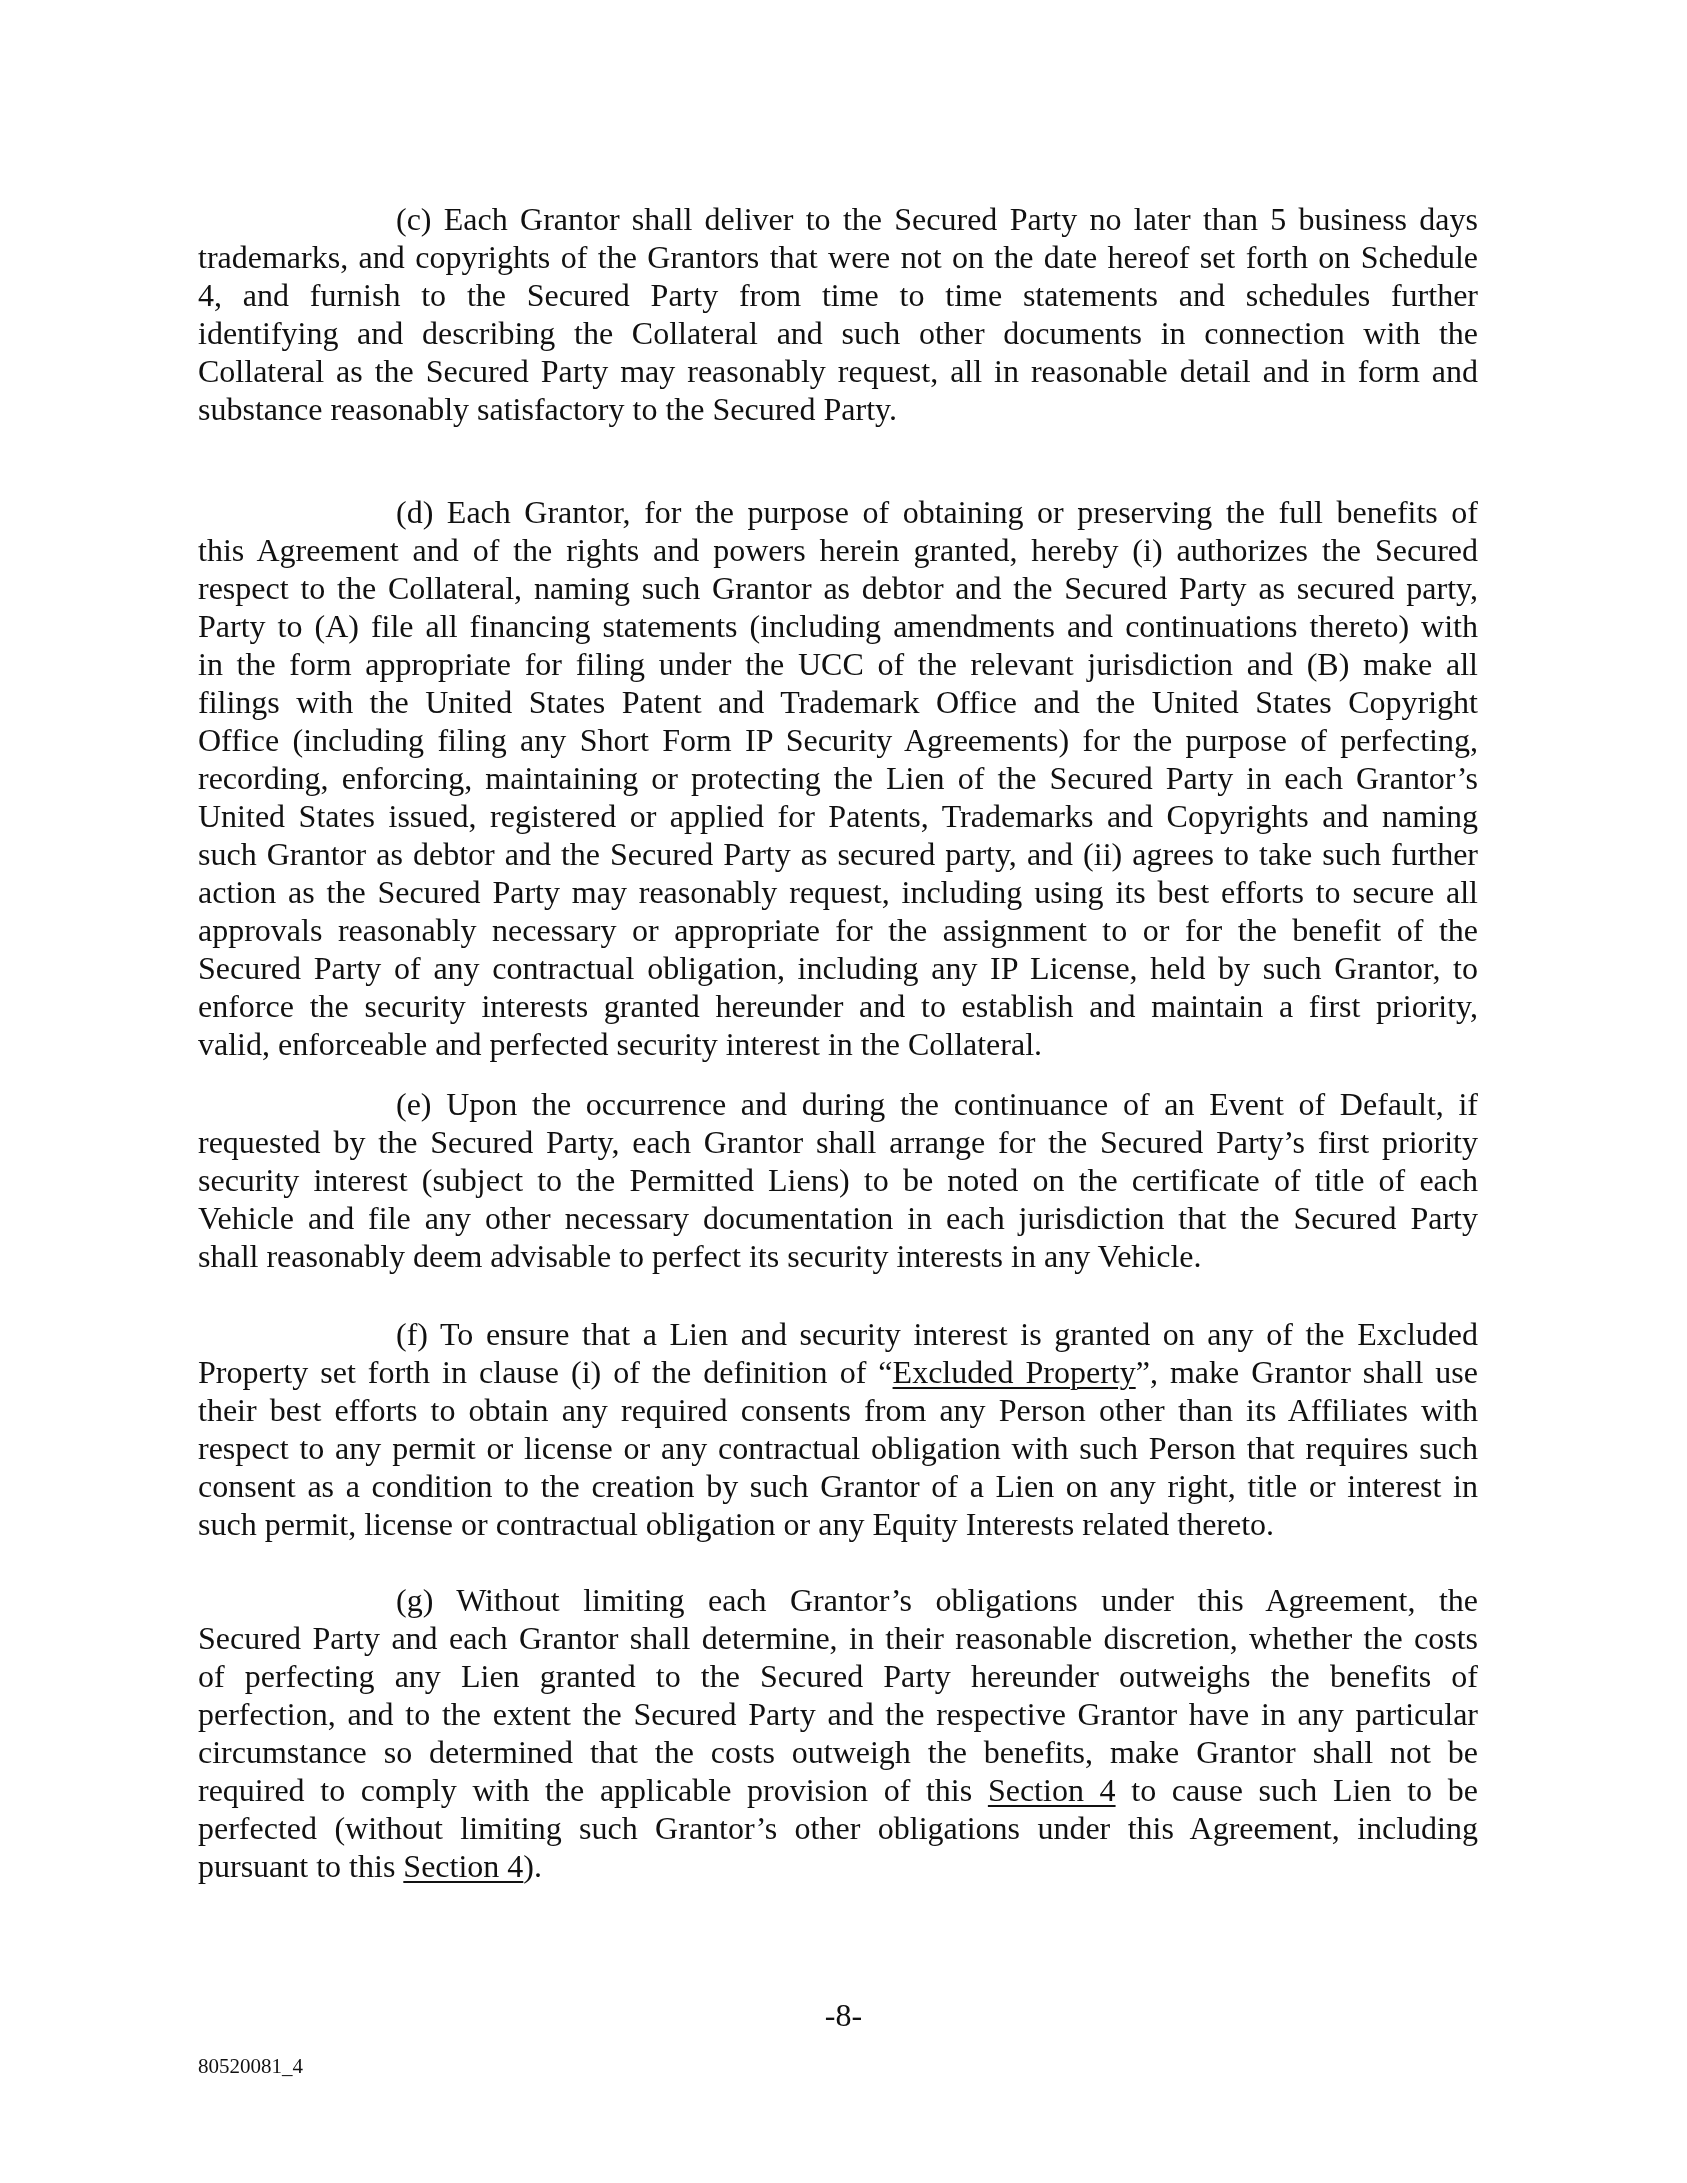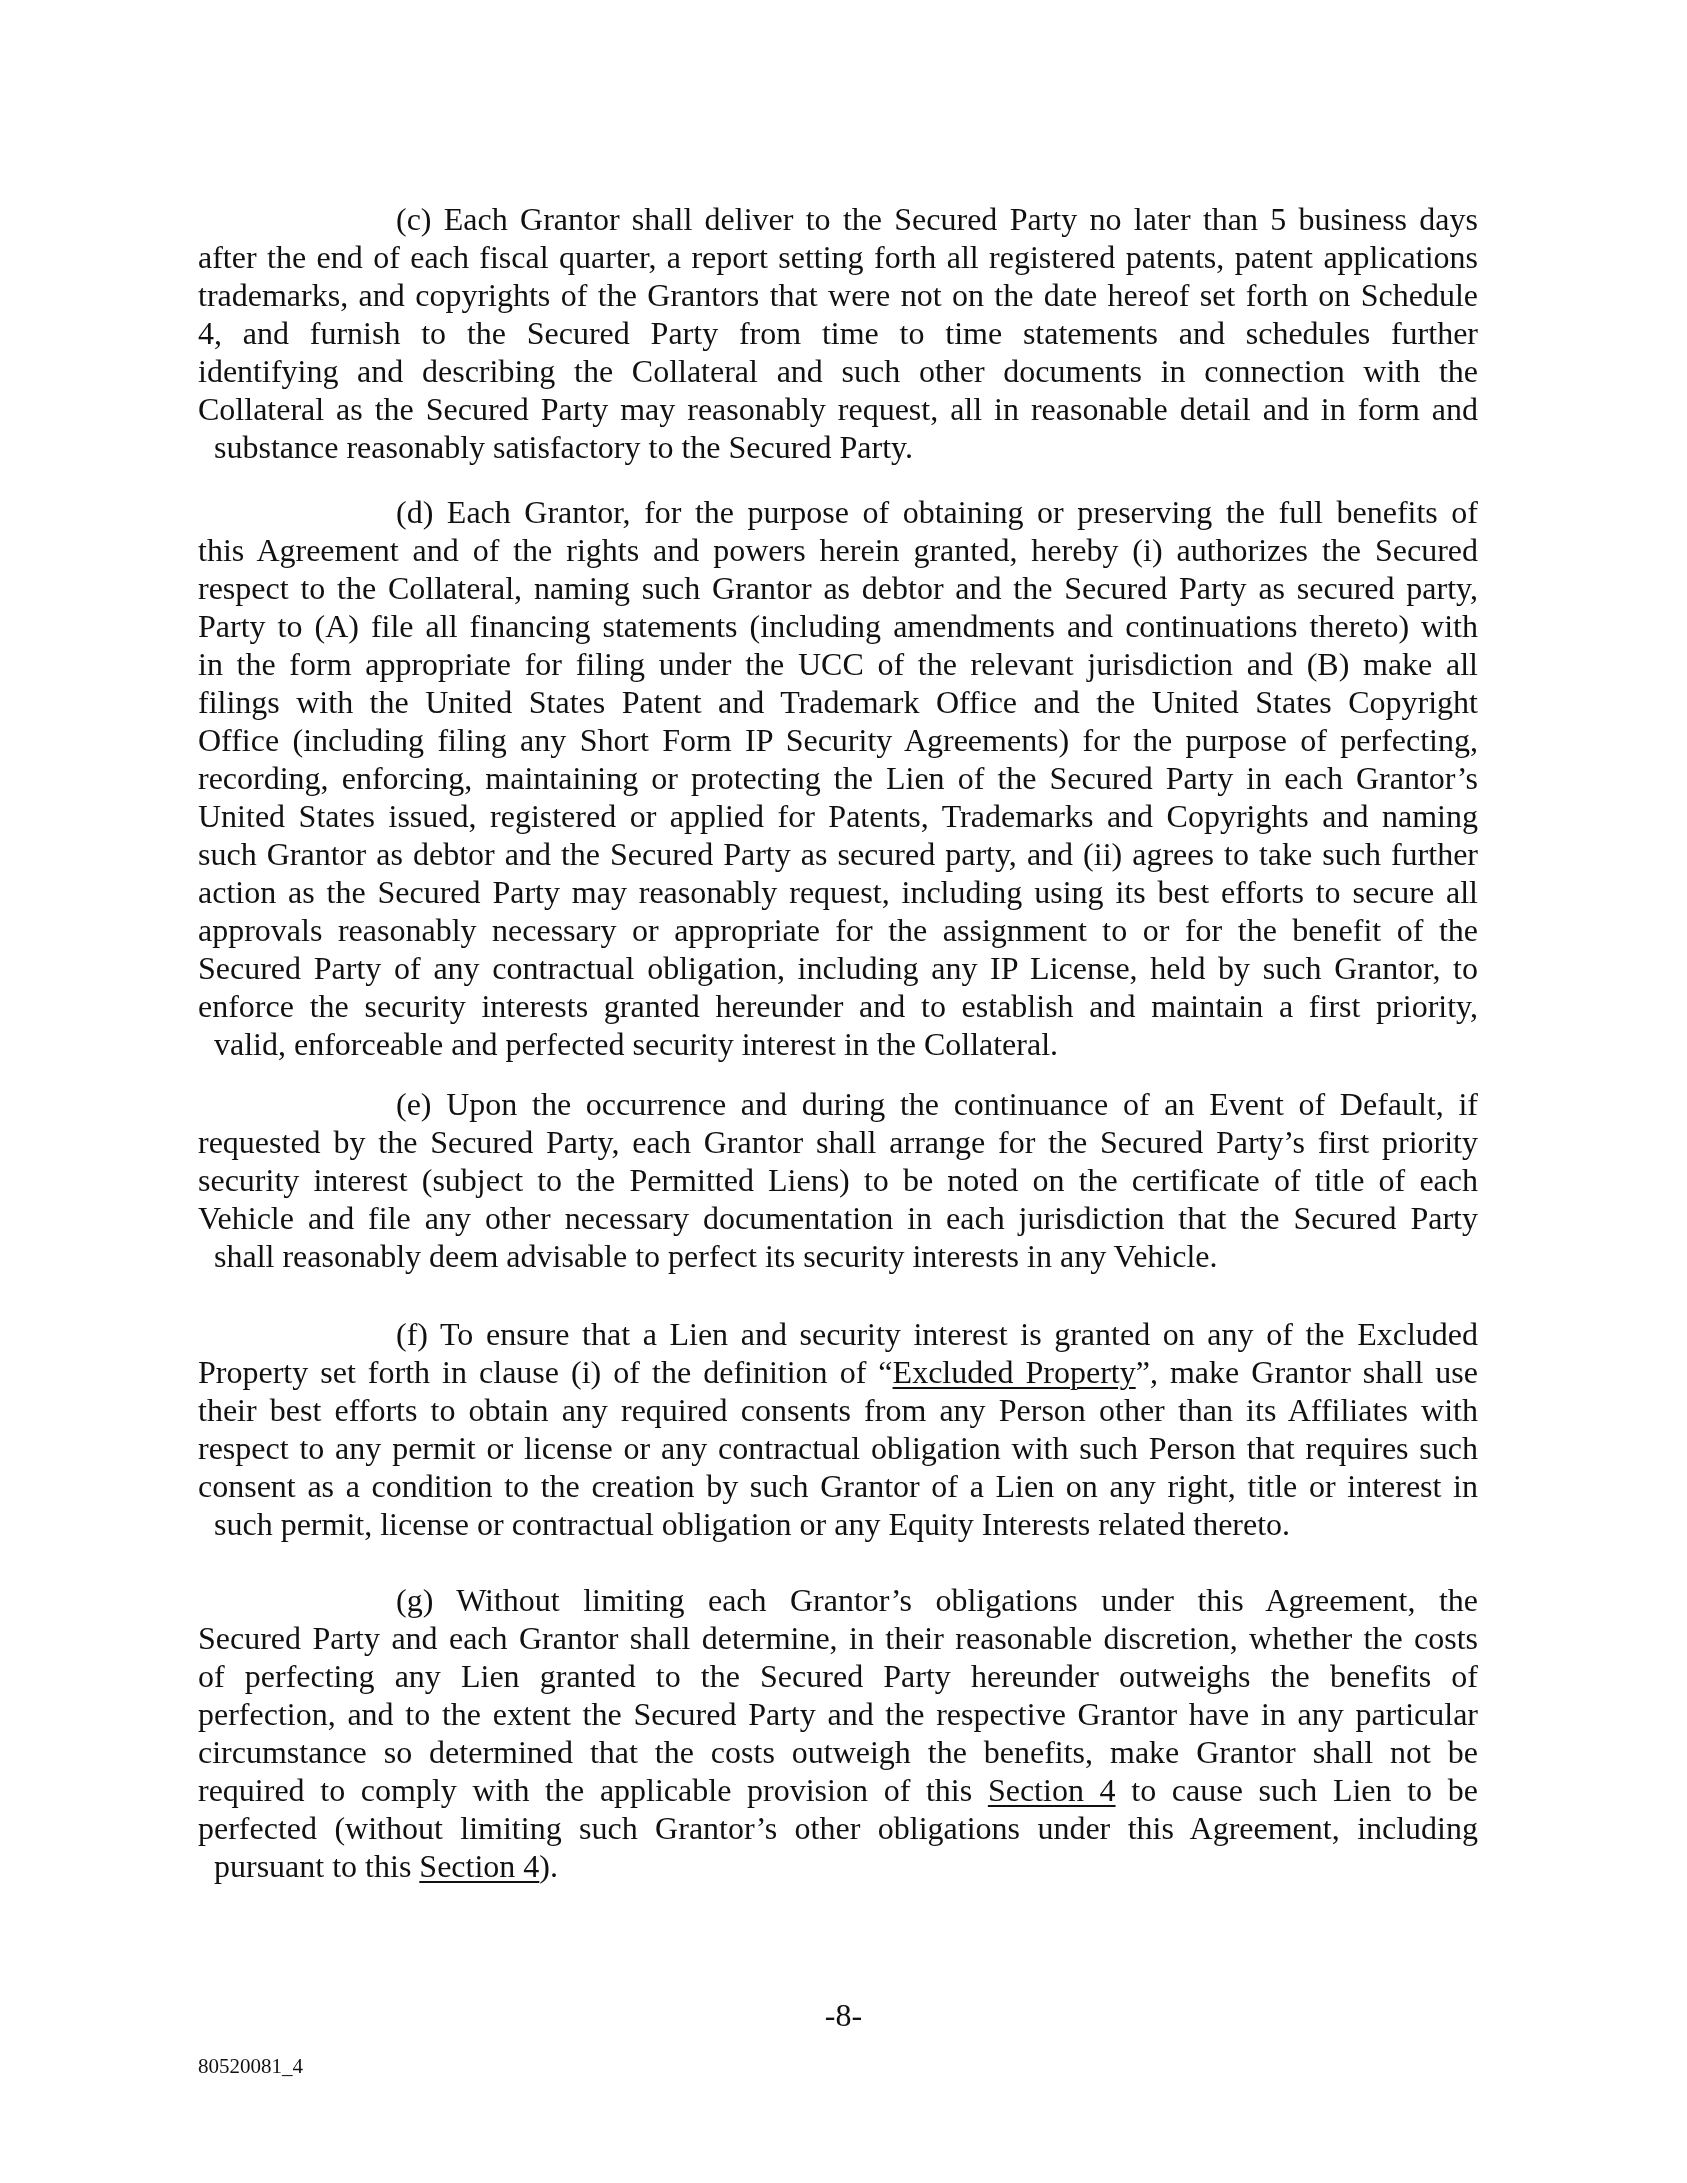--- a/index.html
+++ b/index.html
@@ -2,33 +2,32 @@
 <html style="font-size:10.6px"><head>
 <meta charset="utf-8">
 <style>
   html, body { margin: 0; padding: 0; background: #ffffff; }
   body { width: 1687px; height: 2183px; position: relative; overflow: hidden;
          font-family: "Liberation Serif", "DejaVu Serif", serif; color: #111; }
   .page { position: absolute; left: 0; top: 0; width: 1687px; height: 1793px; background: #fff; }
   .para { position: absolute; left: 198px; width: 1280px; font-size: 32px; line-height: 38px; }
   .line { display: block; text-align: justify; text-align-last: justify; white-space: nowrap; height: 38px; overflow: visible; }
   .line.first { padding-left: 198px; }
-  .line.last { text-align-last: left; text-align: left; margin-left: 16px; }
+  .line.last { text-align-last: left; text-align: left; }
   .u { text-decoration: underline; text-decoration-thickness: 2px; text-underline-offset: 4px; }
   .page-number { position: absolute; top: 1997px; left: 0; width: 1687px; text-align: center; font-size: 32px; }
   .doc-id { position: absolute; top: 2054px; left: 198px; font-size: 21px; }
 </style>
 </head>
 <body>
 
 <div class="page">
   <div id="body-text">
       <div class="para" style="top: 200px;">
         <div class="line first"><span>(c)  Each Grantor shall deliver to the Secured Party no later than 5 business days</span></div>
-        <div class="line"><span>after the end of each fiscal quarter, a report setting forth all registered patents, patent applications</span></div>
         <div class="line"><span>trademarks, and copyrights of the Grantors that were not on the date hereof set forth on Schedule</span></div>
         <div class="line"><span>4, and furnish to the Secured Party from time to time statements and schedules further</span></div>
         <div class="line"><span>identifying and describing the Collateral and such other documents in connection with the</span></div>
         <div class="line"><span>Collateral as the Secured Party may reasonably request, all in reasonable detail and in form and</span></div>
         <div class="line last"><span>substance reasonably satisfactory to the Secured Party.</span></div>
       </div>
       <div class="para" style="top: 493px;">
         <div class="line first"><span>(d)  Each Grantor, for the purpose of obtaining or preserving the full benefits of</span></div>
         <div class="line"><span>this Agreement and of the rights and powers herein granted, hereby (i) authorizes the Secured</span></div>
         <div class="line"><span>respect to the Collateral, naming such Grantor as debtor and the Secured Party as secured party,</span></div>

